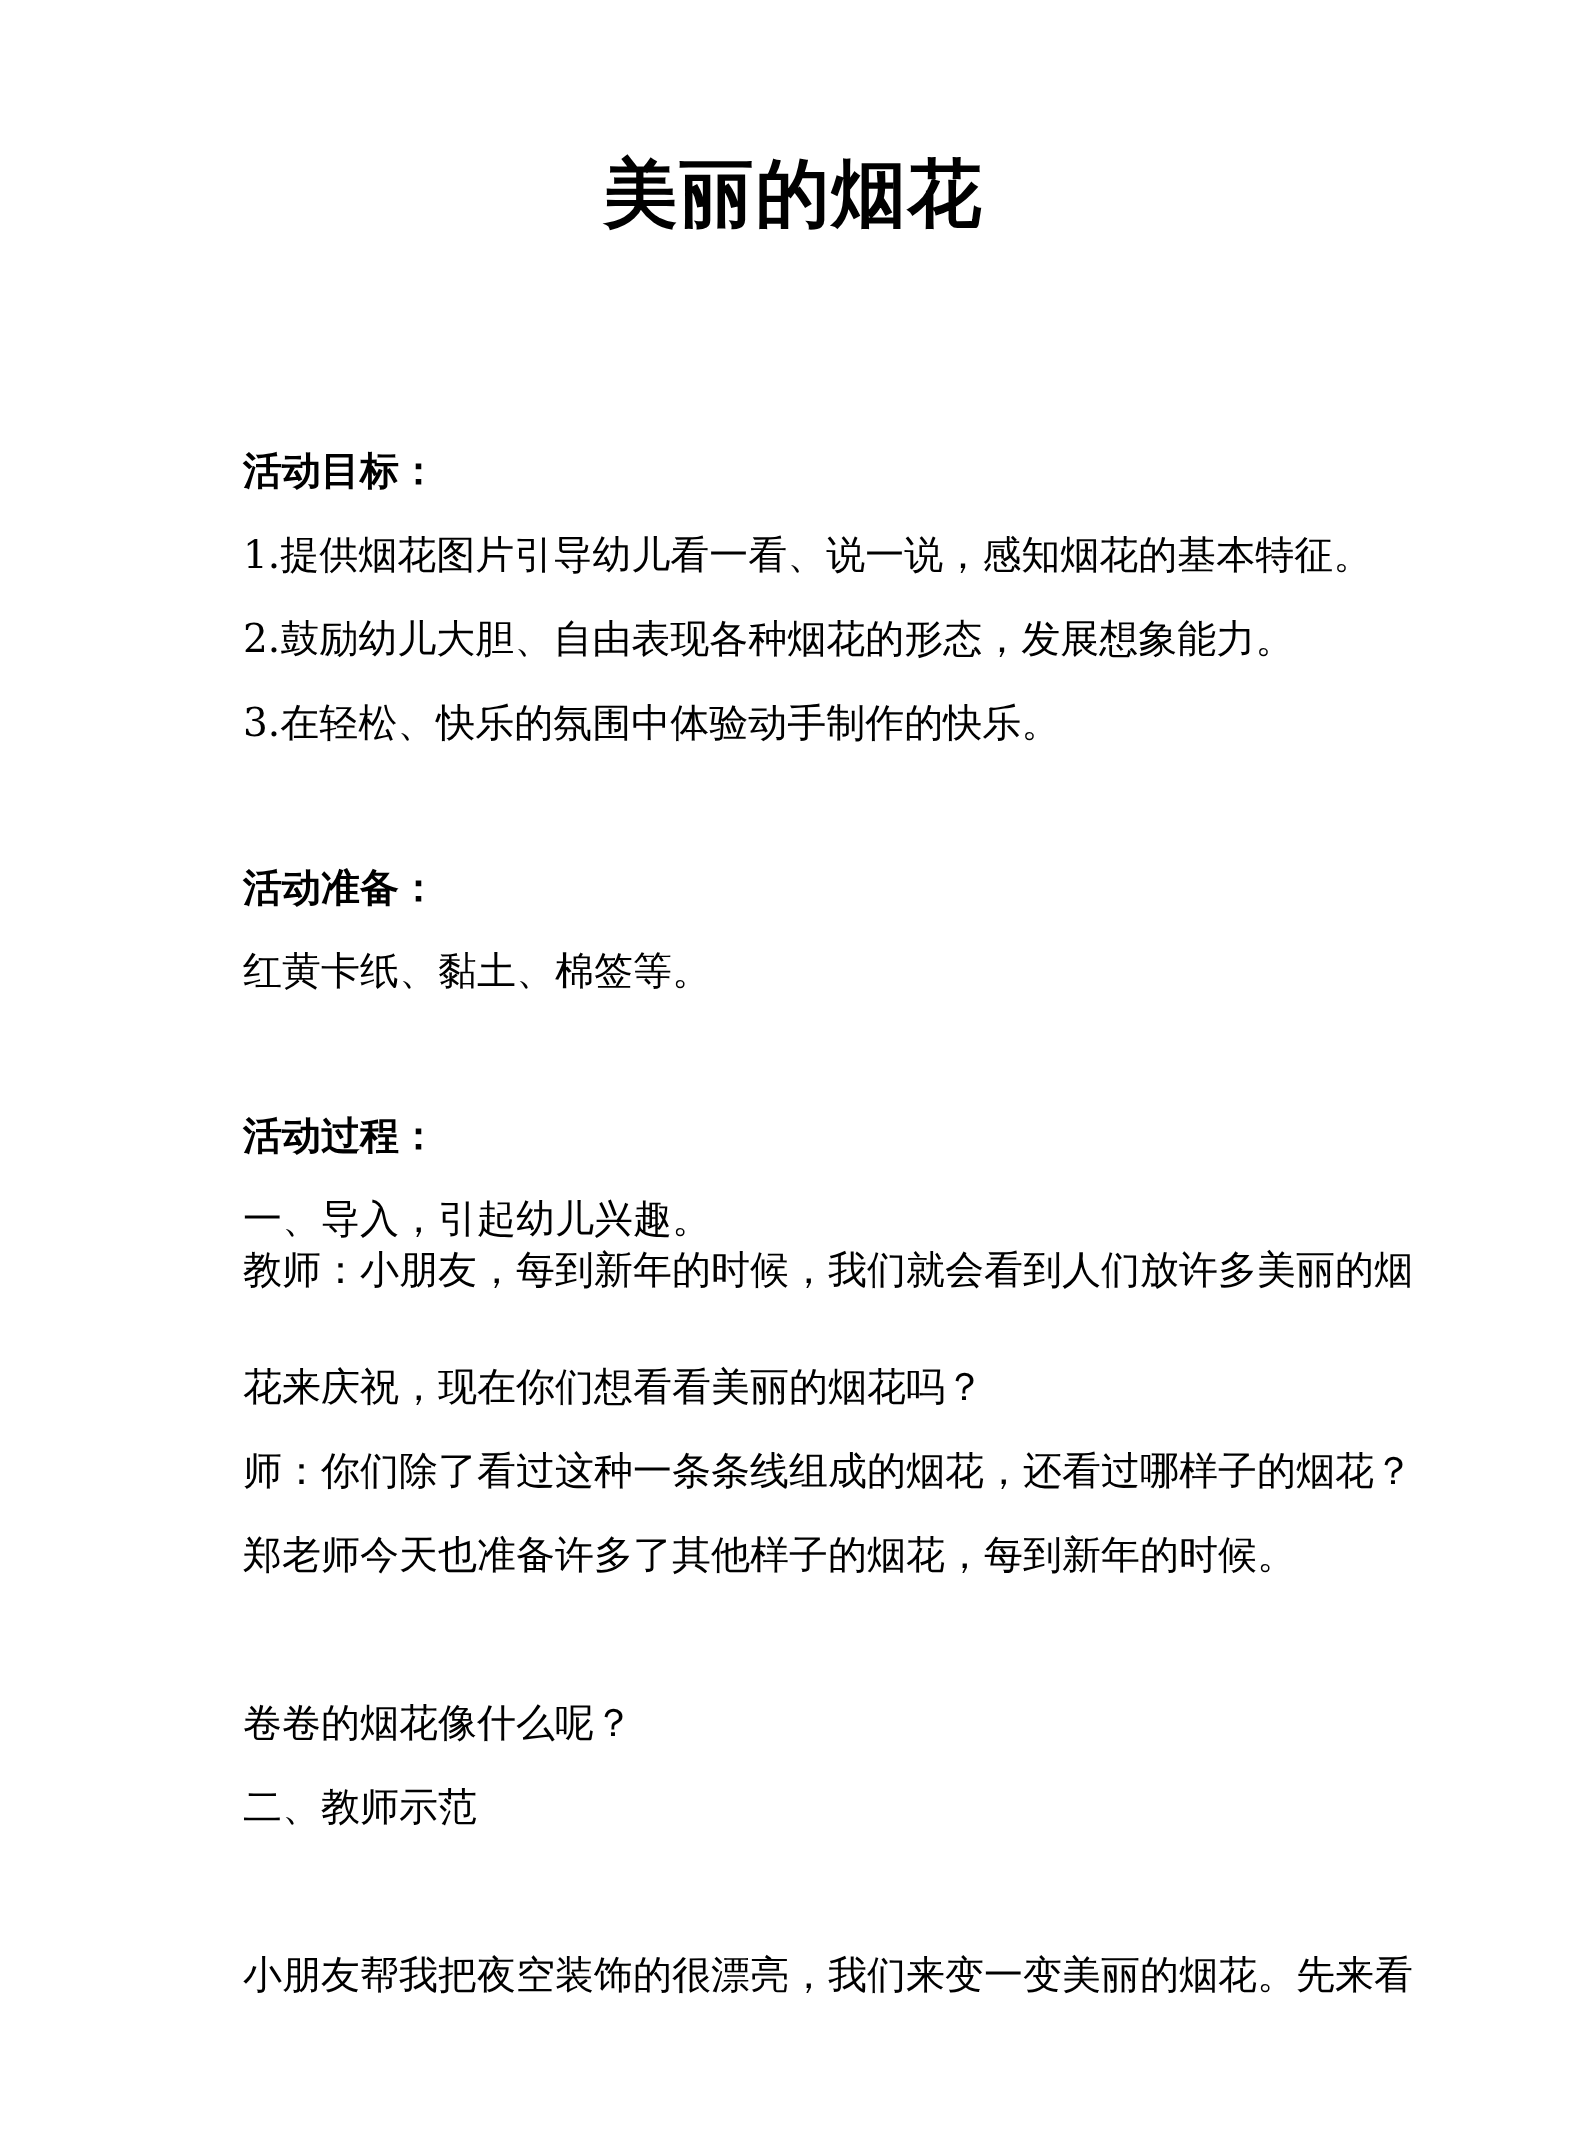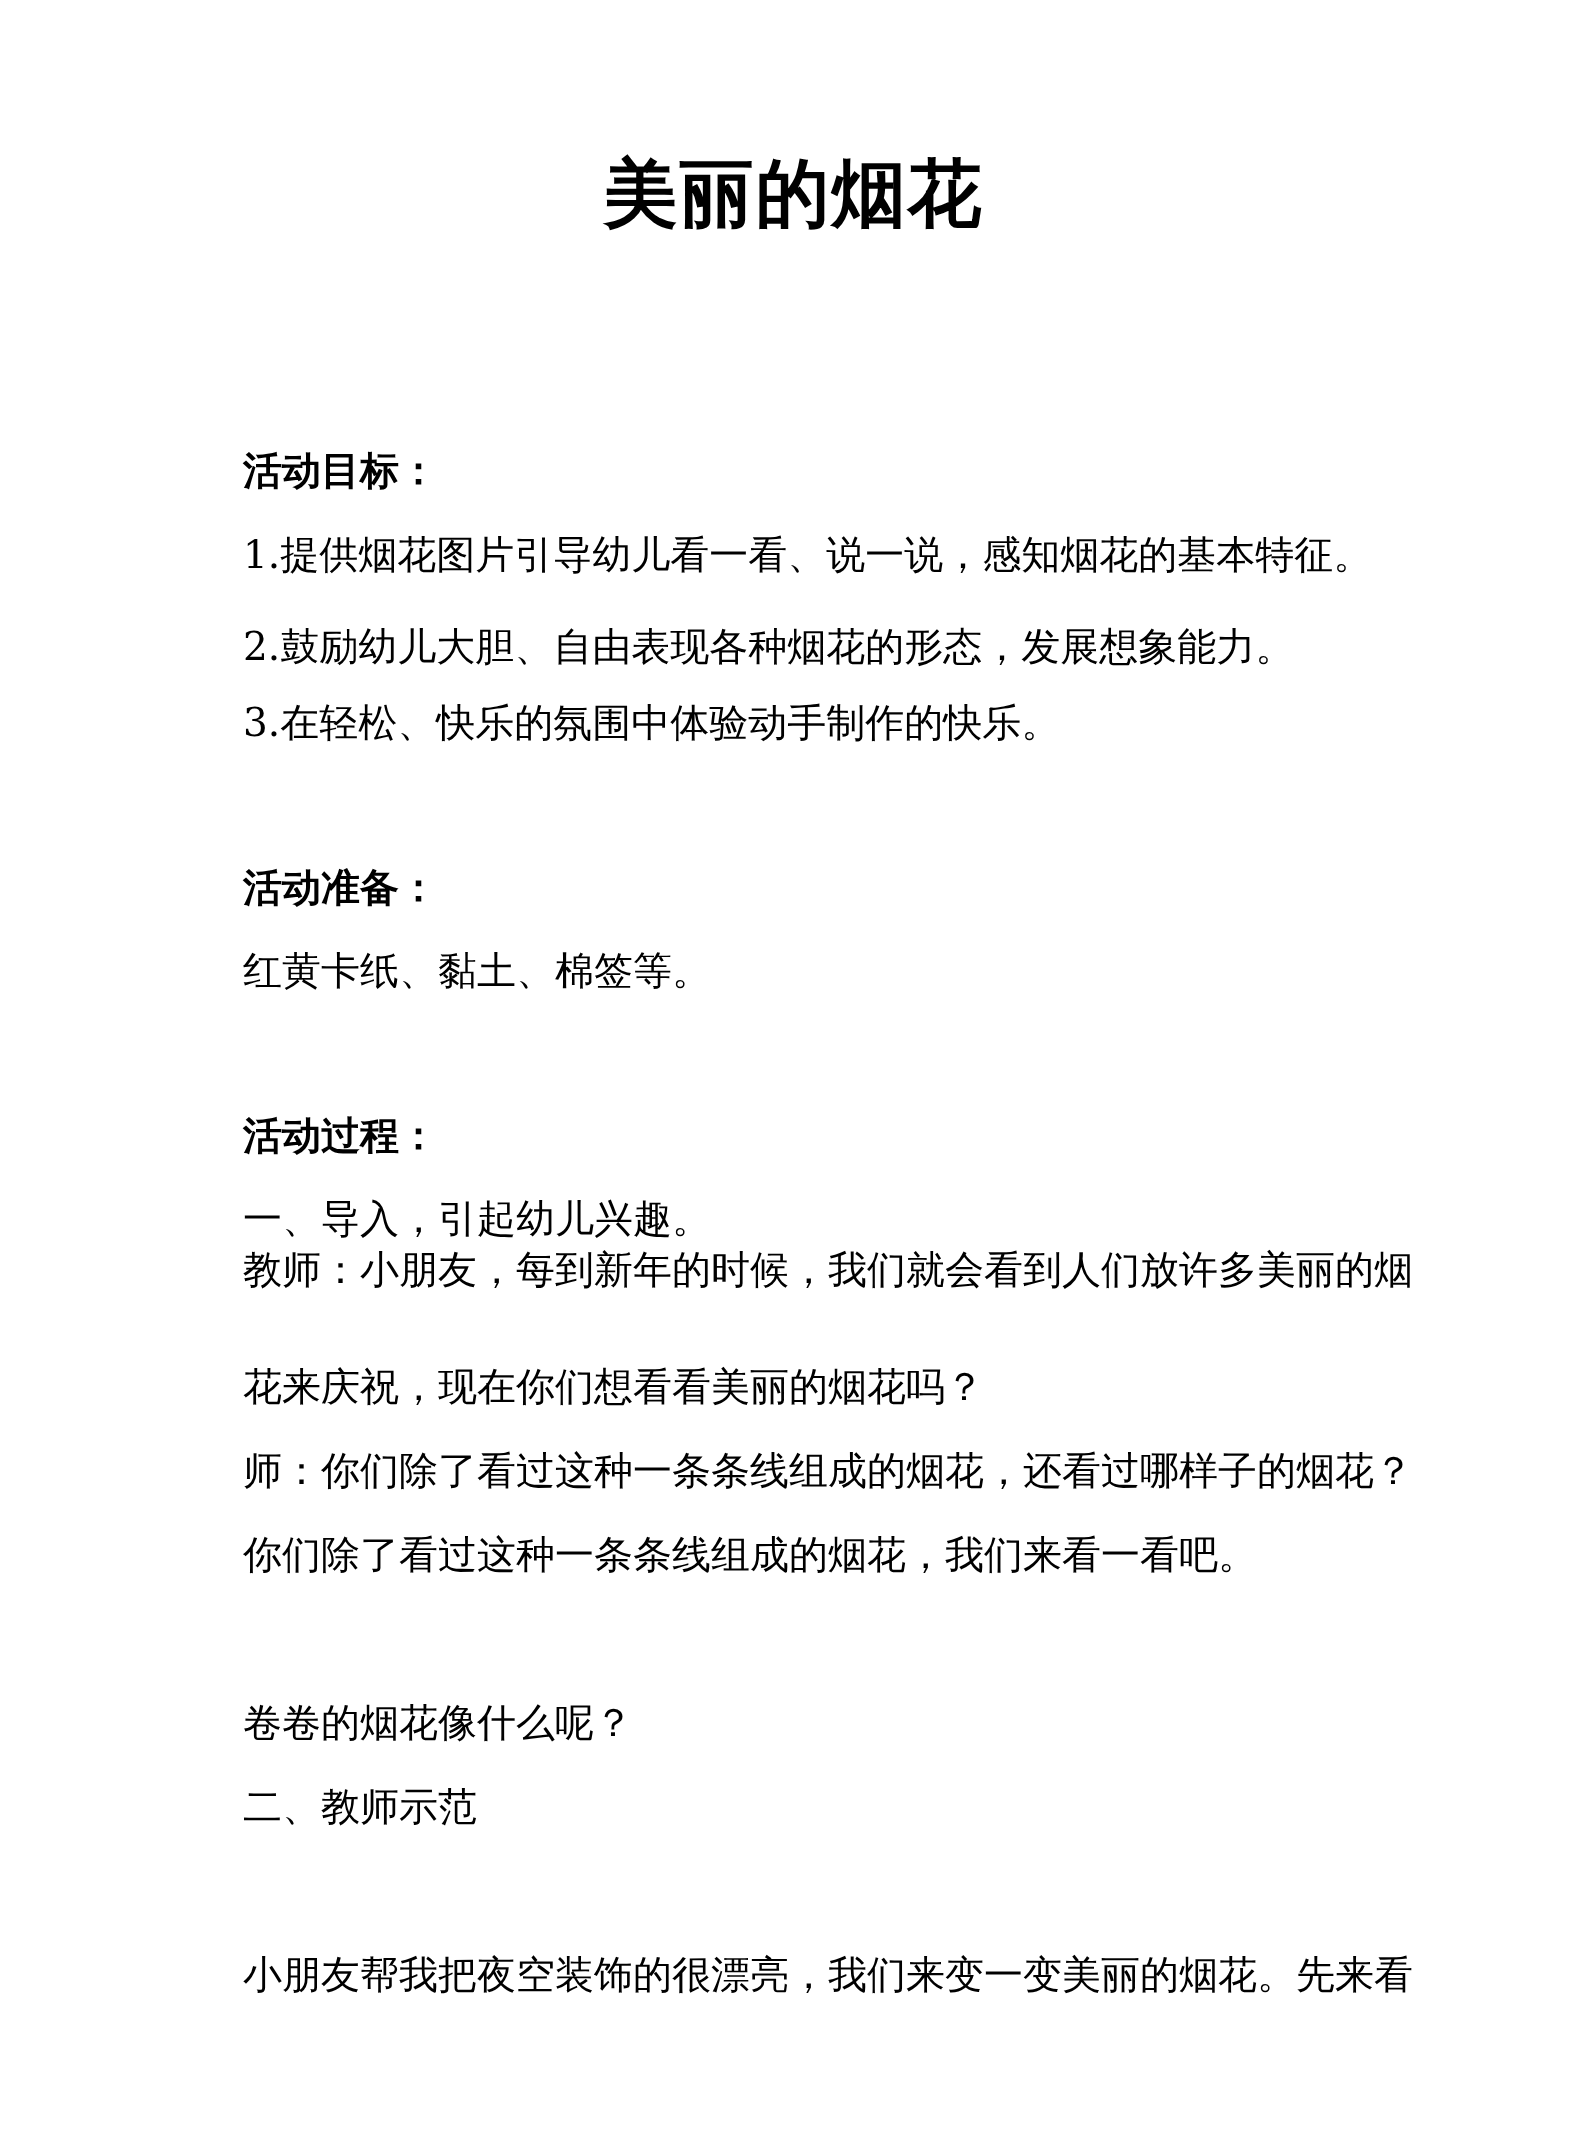--- a/index.html
+++ b/index.html
@@ -47,29 +47,29 @@
   </style>
 </head>
 <body>
 
 <div class="page">
 
   <h1 class="title">美丽的烟花</h1>
 
   <p class="line heading" style="top:448px;">活动目标：</p>
   <p class="line" style="top:533px;">1.提供烟花图片引导幼儿看一看、说一说，感知烟花的基本特征。</p>
-  <p class="line" style="top:617px;margin-top:8px;">2.鼓励幼儿大胆、自由表现各种烟花的形态，发展想象能力。</p>
+  <p class="line" style="top:617px;">2.鼓励幼儿大胆、自由表现各种烟花的形态，发展想象能力。</p>
   <p class="line" style="top:701px;">3.在轻松、快乐的氛围中体验动手制作的快乐。</p>
 
   <p class="line heading" style="top:865px;">活动准备：</p>
   <p class="line" style="top:949px;">红黄卡纸、黏土、棉签等。</p>
 
   <p class="line heading" style="top:1113px;">活动过程：</p>
   <p class="line" style="top:1197px;">一、导入，引起幼儿兴趣。</p>
   <p class="line" style="top:1248px;">教师：小朋友，每到新年的时候，我们就会看到人们放许多美丽的烟</p>
   <p class="line" style="top:1365px;">花来庆祝，现在你们想看看美丽的烟花吗？</p>
   <p class="line" style="top:1449px;">师：你们除了看过这种一条条线组成的烟花，还看过哪样子的烟花？</p>
-  <p class="line" style="top:1533px;">你们除了看过这种一条条线组成的烟花，我们来看一看吧。</p>
+  <p class="line" style="top:1533px;">郑老师今天也准备许多了其他样子的烟花，每到新年的时候。</p>
   <p class="line" style="top:1701px;">卷卷的烟花像什么呢？</p>
   <p class="line" style="top:1785px;">二、教师示范</p>
   <p class="line" style="top:1953px;">小朋友帮我把夜空装饰的很漂亮，我们来变一变美丽的烟花。先来看</p>
 
 </div>
 
 </body></html>

